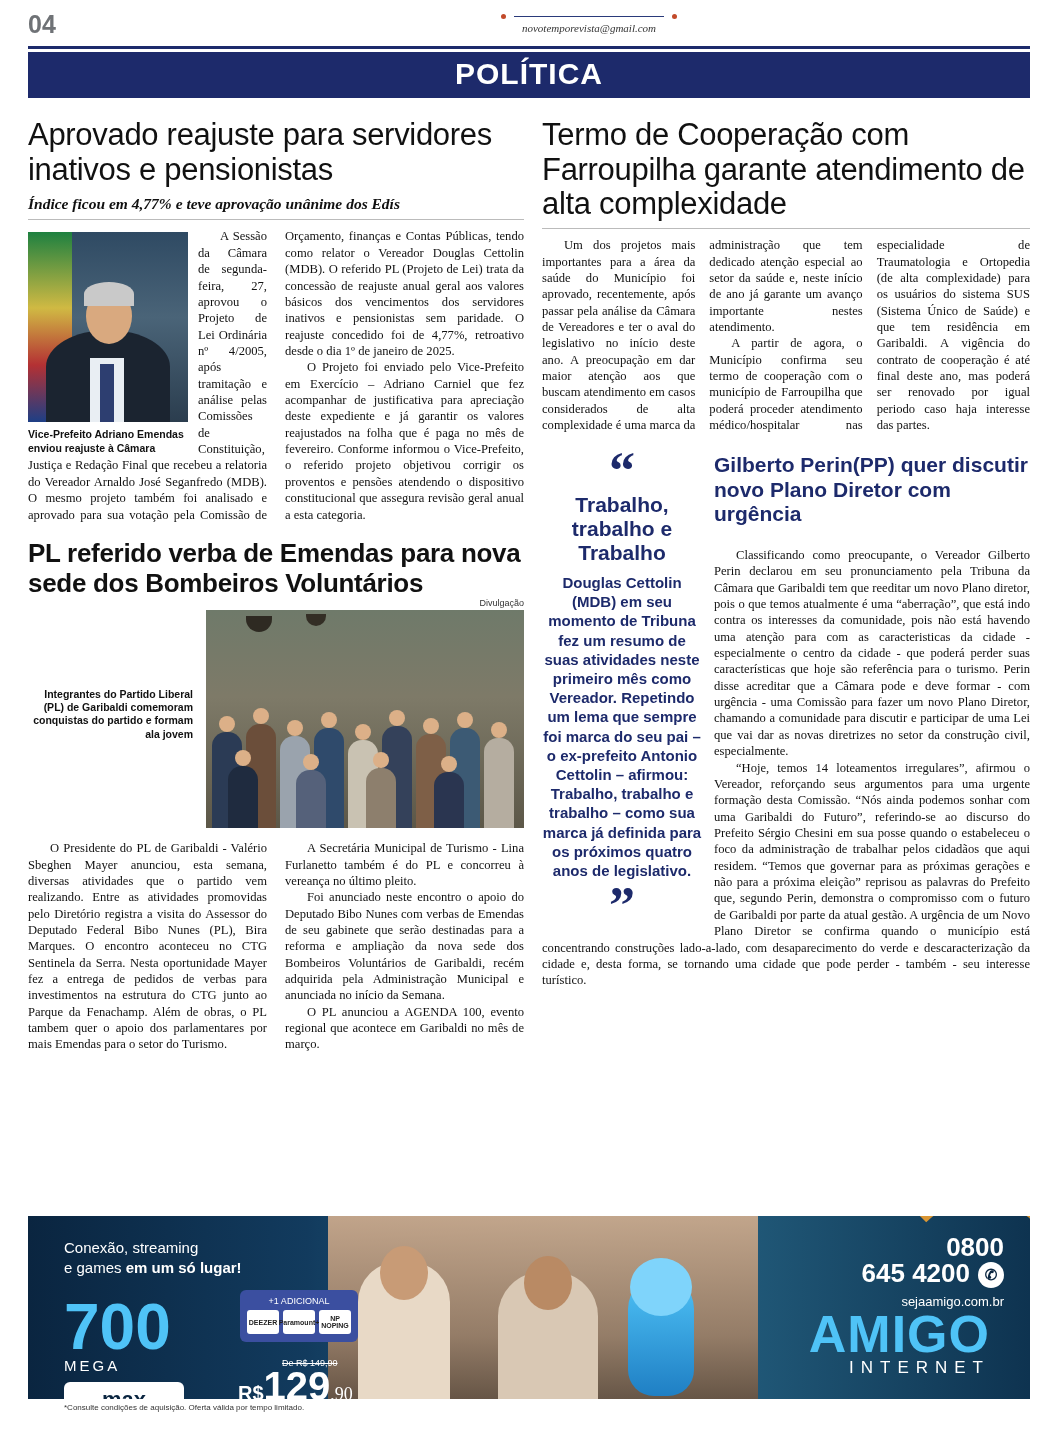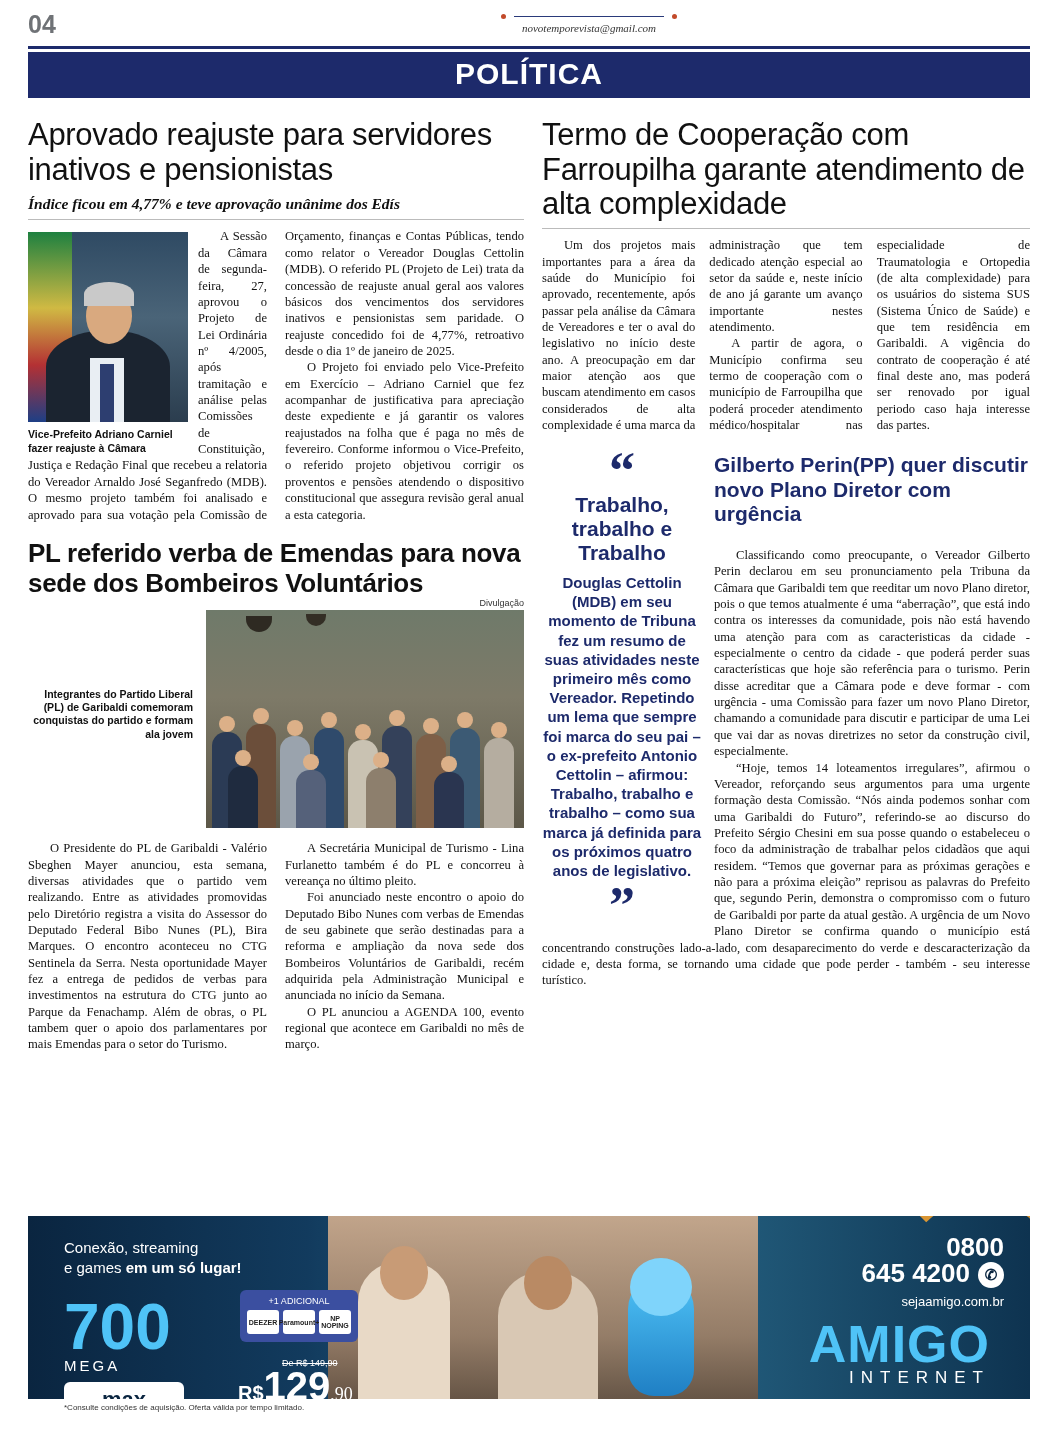--- a/index.html
+++ b/index.html
@@ -220,21 +220,21 @@
      font-family:"Liberation Sans", sans-serif; display:flex; align-items:center; justify-content:center; font-weight:bold;}
   .ad-price { position:absolute; left:210px; top:142px; color:#fff; }
   .ad-price .de { font-family:"Liberation Sans", sans-serif; font-size:9px; text-decoration:line-through;margin-left:44px; }
   .ad-price .big { font-family:"Liberation Sans", sans-serif; font-weight:bold; font-size:40px; line-height:.9; }
   .ad-price .cents { font-size:18px; }
   .ad-right { position:absolute; right:26px; top:18px; text-align:right; }
   .ad-phone { font-family:"Liberation Sans", sans-serif; font-weight:bold; font-size:26px; line-height:1; }
   .ad-site { font-family:"Liberation Sans", sans-serif; font-size:13px; margin-top:6px; }
   .wa { display:inline-block; width:26px; height:26px; border-radius:50%; background:#fff; color:#0a2540;
         font-size:15px; text-align:center; line-height:26px; margin-left:8px; vertical-align:middle;}
-  .ad-brand { position:absolute; right:40px; bottom:28px; text-align:right; }
+  .ad-brand { position:absolute; right:40px; bottom:38px; text-align:right; }
   .ad-brand .name { font-family:"Liberation Sans", sans-serif; font-weight:bold; font-size:52px; color:#4fc3f7; line-height:.9; letter-spacing:1px;}
   .ad-brand .sub { font-family:"Liberation Sans", sans-serif; font-size:17px; color:#fff; letter-spacing:7px; }
   .ad-legal {
     position:absolute; left:0; bottom:0; width:1002px; background:#fff; color:#333;
     font-family:"Liberation Sans", sans-serif; font-size:8px; padding:4px 36px;
   }
   .ad-arc{position:absolute; right:-40px; top:-30px; width:180px; height:180px; border:14px solid #f0a030; border-radius:50%; border-left-color:transparent;border-bottom-color:transparent; opacity:.9;}
 </style>
 </head>
 <body>
@@ -269,21 +269,21 @@
       <div class="cols2">
         <div style="break-inside:avoid;">
           <div class="photo portrait">
             <div class="flagstrip"></div>
             <div class="suit"></div>
             <div class="shirt"></div>
             <div class="tie"></div>
             <div class="head"></div>
             <div class="hair"></div>
           </div>
-          <div class="cap" style="width:160px;float:left;clear:left;margin-right:10px;">Vice-Prefeito Adriano Carniel fazer reajuste à Câmara</div>
+          <div class="cap" style="width:160px;float:left;clear:left;margin-right:10px;">Vice-Prefeito Adriano Emendas enviou reajuste à Câmara</div>
         </div>
         <p class="body">A Sessão da Câmara de segunda-feira, 27, aprovou o Projeto de Lei Ordinária nº 4/2005, após tramitação e análise pelas Comissões de Constituição, Justiça e Redação Final que recebeu a relatoria do Vereador Arnaldo José Seganfredo (MDB). O mesmo projeto também foi analisado e aprovado para sua votação pela Comissão de Orçamento, finanças e Contas Públicas, tendo como relator o Vereador Douglas Cettolin (MDB). O referido PL (Projeto de Lei) trata da concessão de reajuste anual geral aos valores básicos dos vencimentos dos servidores inativos e pensionistas sem paridade. O reajuste concedido foi de 4,77%, retroativo desde o dia 1º de janeiro de 2025.</p>
         <p class="body">O Projeto foi enviado pelo Vice-Prefeito em Exercício – Adriano Carniel que fez acompanhar de justificativa para apreciação deste expediente e já garantir os valores reajustados na folha que é paga no mês de fevereiro. Conforme informou o Vice-Prefeito, o referido projeto objetivou corrigir os proventos e pensões atendendo o dispositivo constitucional que assegura revisão geral anual a esta categoria.</p>
       </div>
 
       <div style="clear:both;height:10px;"></div>
 
       <h2 class="headline small">PL referido verba de Emendas para nova sede dos Bombeiros Voluntários</h2>
       <div class="credit">Divulgação</div>
 

